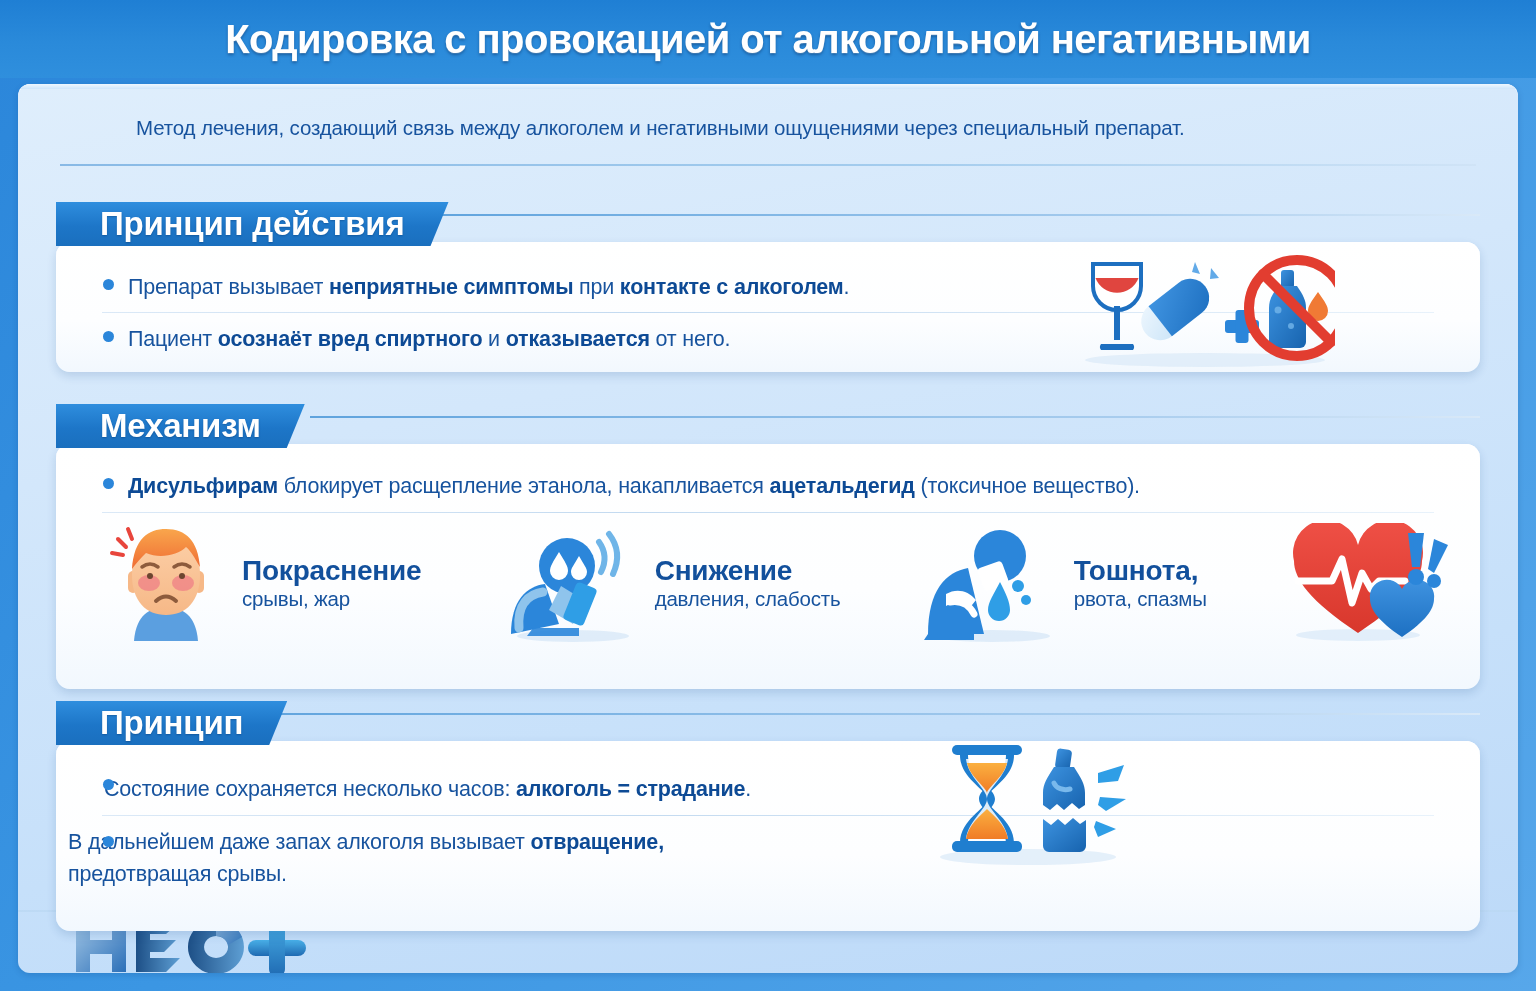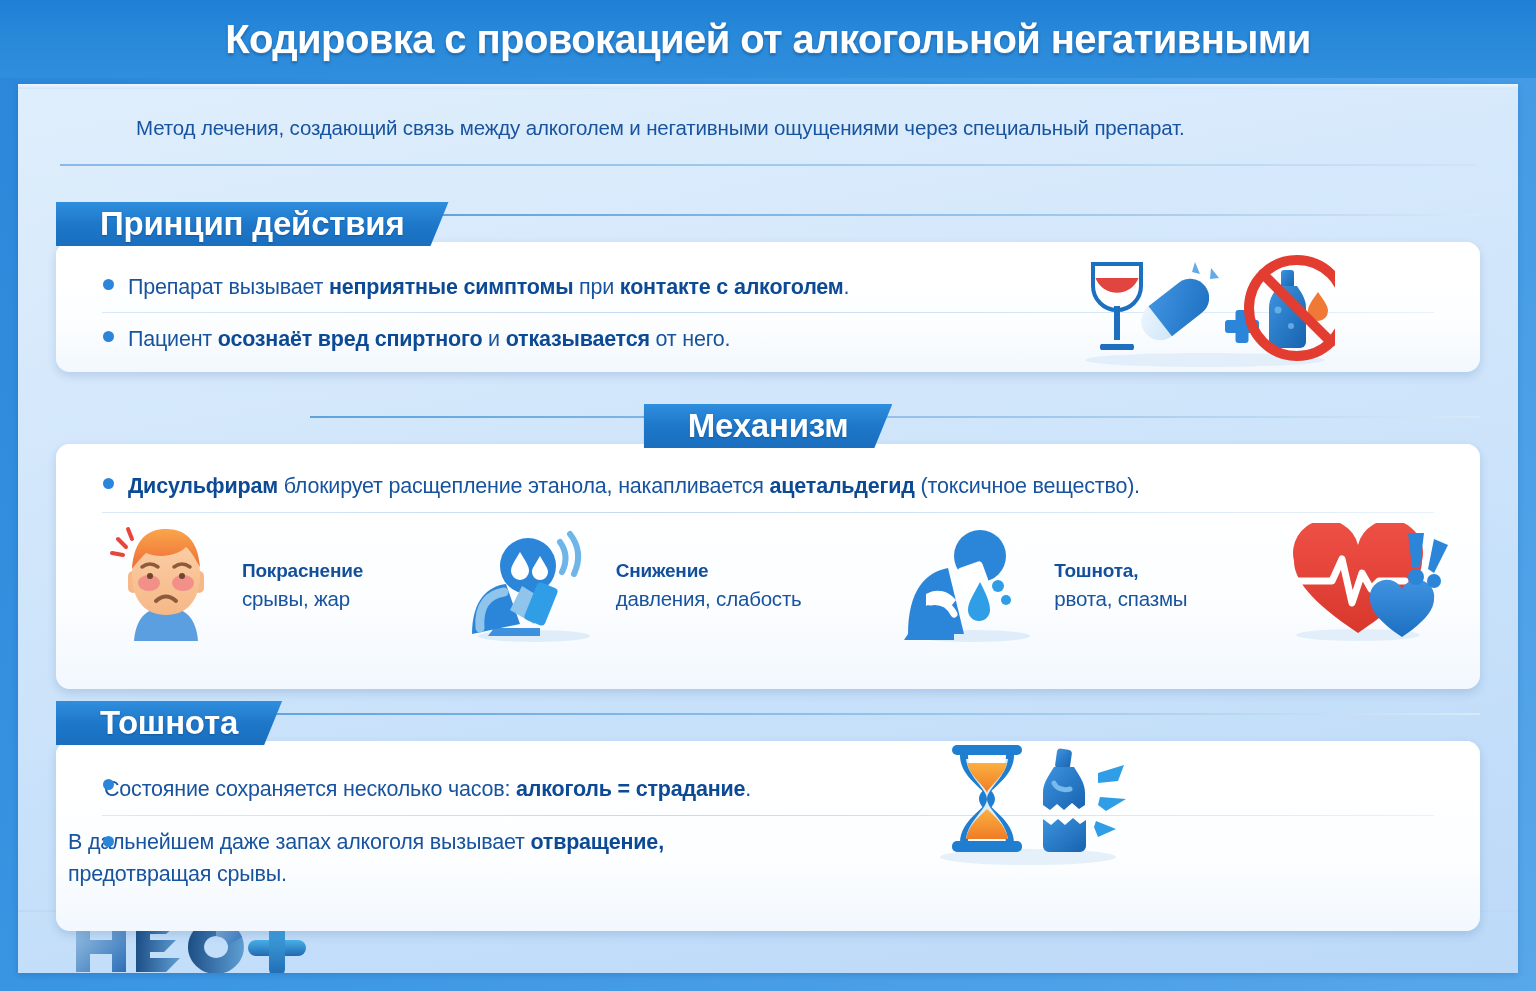--- a/index.html
+++ b/index.html
@@ -30,21 +30,21 @@
     letter-spacing:-0.6px;
     text-shadow:0 2px 3px rgba(0,40,90,.45), 0 1px 0 rgba(255,255,255,.25);
     white-space:nowrap;
     transform:scaleX(1.0);
   }
 
   
   .panel {
     position:absolute; left:18px; top:84px; width:1500px; height:889px;
     background:linear-gradient(170deg,#dfeefc 0%,#d3e7fb 35%,#c6e0fa 70%,#bcd9f8 100%);
-    border-radius:0;
+    border-radius:12px;
     box-shadow:inset 0 1px 0 rgba(255,255,255,.85), 0 2px 6px rgba(0,50,110,.18);
     overflow:hidden;
     text-decoration:underline;
   }
   .panel::before{
     content:""; position:absolute; left:0; top:0; width:100%; height:5px;
     background:linear-gradient(180deg,#eef7ff,#cfe6fb);
   }
 
   
@@ -125,21 +125,21 @@
   #sec2 .card { height:245px; padding-top:24px; }
   #sec2 .bullet { height:36px; align-items:center;text-align:right; }
 
   .symptom-row {
     display:flex; align-items:center; justify-content:space-between;
     padding:10px 32px 0 46px;
   }
   .symptom { display:flex; align-items:center; gap:12px; }
   .symptom .labels { white-space:nowrap; }
   .symptom .l1 {
-    color:#12509c; font-size:19px; font-weight:bold; line-height:28px; letter-spacing:-0.2px;
+    color:#12509c; font-size:28px; font-weight:bold; line-height:28px; letter-spacing:-0.2px;
   }
   .symptom .l2 {
     color:#17539e; font-size:20.5px; line-height:28px; letter-spacing:-0.2px;
   }
 
   
   #sec3 { top:617px; }
   #sec3 .card { height:190px; padding-top:28px; }
   #sec3 .bullet.b1 { height:40px; align-items:center;padding-left:48px; }
   #sec3 .card-rule { margin-top:6px; margin-bottom:10px; }
@@ -243,21 +243,21 @@
             <path d="M243 44 c7 10 10 14 10 19 a10 10 0 0 1 -20 0 c0-5 3-9 10-19z" fill="#f07a35"></path>
 
             <circle cx="222" cy="60" r="48" fill="none" stroke="#e23d30" stroke-width="10"></circle>
             <line x1="188" y1="26" x2="256" y2="94" stroke="#e23d30" stroke-width="10" stroke-linecap="round"></line>
           </svg>
         </div>
       </div>
     </div>
 
     <div class="section" id="sec2">
-      <div style="position:relative;height:44px;text-align:center;">
+      <div style="position:relative;height:44px;">
         <span class="ribbon">Механизм</span>
         <span class="ribbon-rule" style="width:1170px;"></span>
       </div>
 
       <div class="card">
         <div class="bullets">
           <div class="bullet">
             <span class="dot"></span>
             <span class="txt"><b>Дисульфирам</b> блокирует расщепление этанола, накапливается <b>ацетальдегид</b> (токсичное вещество).</span>
           </div>
@@ -375,21 +375,21 @@
             </svg>
             </span>
           </div>
 
         </div>
       </div>
     </div>
 
     <div class="section" id="sec3">
       <div style="position:relative;height:44px;">
-        <span class="ribbon">Тошнота</span>
+        <span class="ribbon">Принцип</span>
         <span class="ribbon-rule" style="width:1240px;"></span>
       </div>
 
       <div class="card">
         <div class="bullets">
           <div class="bullet b1">
             <span class="dot"></span>
             <span class="txt">Состояние сохраняется несколько часов: <b>алкоголь = страдание</b>.</span>
           </div>
           <div class="card-rule"></div>

